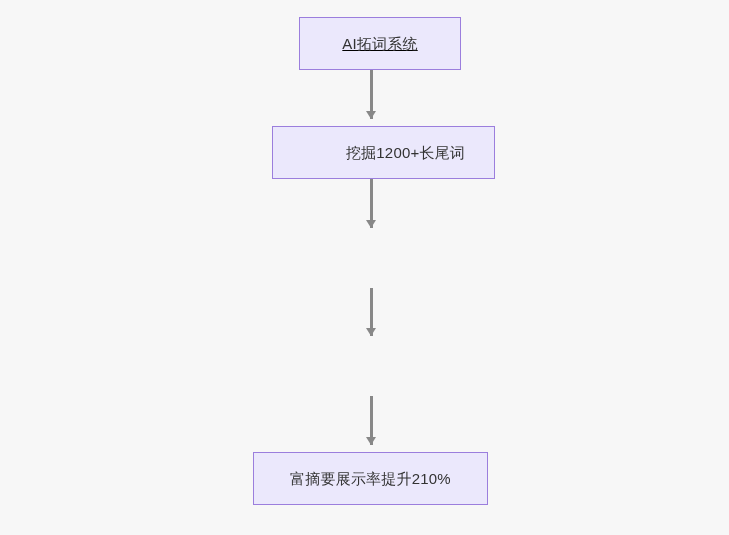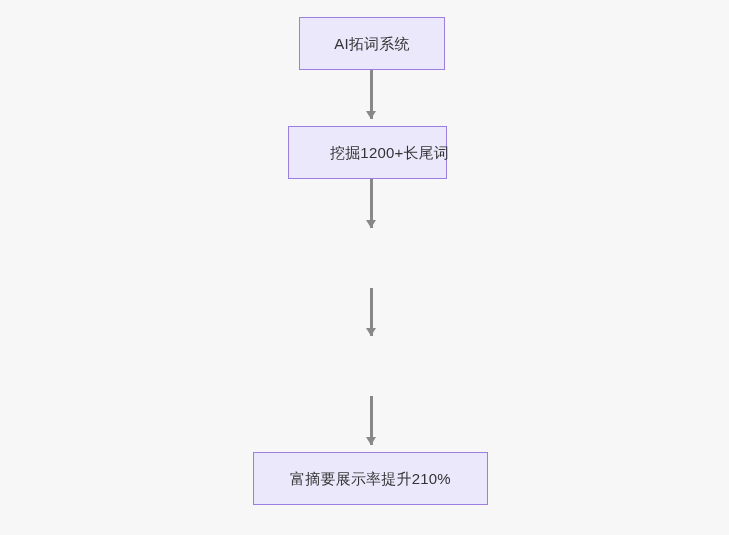--- a/index.html
+++ b/index.html
@@ -43,22 +43,22 @@
   }
   .arrowhead {
     position: absolute;
     width: 0;
     height: 0;
     border-left: 5.5px solid transparent;
     border-right: 5.5px solid transparent;
     border-top: 8px solid #888888;
   }
   
-  .n1 { left: 299px; top: 17px;  width: 146px; }
-  .n2 { left: 288px; top: 126px; width: 159px; padding-left: 44px; }
+  .n1 { left: 299px; top: 17px;  width: 162px; text-decoration: underline; }
+  .n2 { left: 272px; top: 126px; width: 223px; padding-left: 44px; }
   .n3 { left: 261px; top: 235px; width: 221px; }
   .n4 { left: 264px; top: 343px; width: 214px; }
   .n5 { left: 253px; top: 452px; width: 235px; justify-content: center; }
   
   .e1 { left: 370px; top: 70px;  height: 49px; }
   .e2 { left: 370px; top: 179px; height: 49px; }
   .e3 { left: 370px; top: 288px; height: 48px; }
   .e4 { left: 370px; top: 396px; height: 49px; }
   .a1 { left: 366px; top: 111px; }
   .a2 { left: 366px; top: 220px; }

